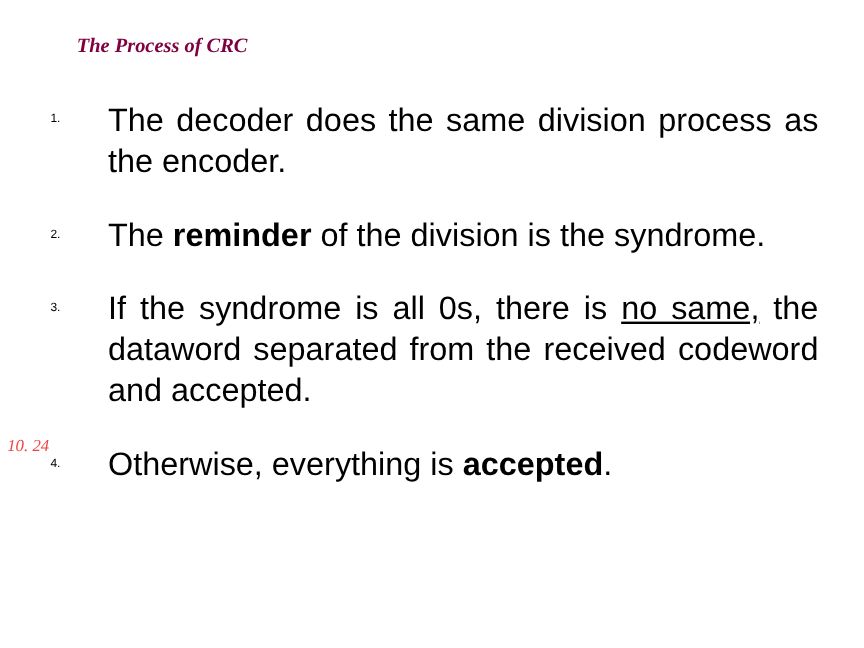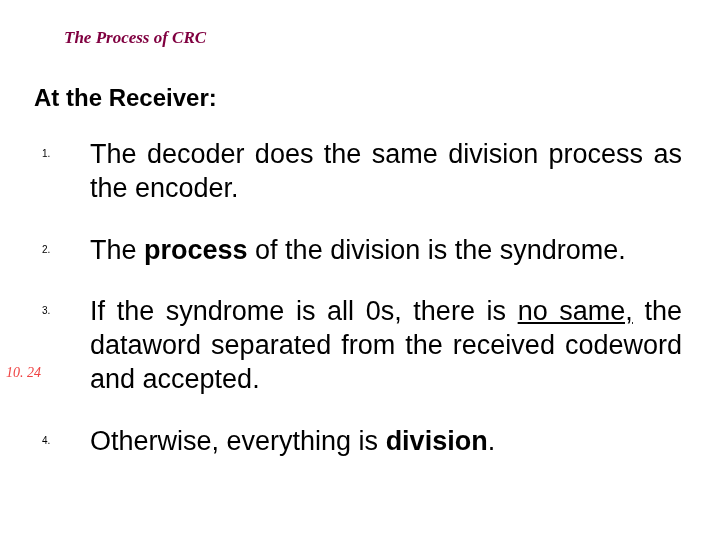--- a/index.html
+++ b/index.html
@@ -64,35 +64,34 @@
     font-style: italic;
     font-size: 14px;
     color: #ef4444;
   }
 </style>
 </head>
 <body>
 
 <div class="slide">
   <div class="title">The Process of CRC</div>
-  <div class="subtitle">At the Receiver:</div>
 
   <ol class="points">
     <li>
       <span class="num">1.</span>
       <span class="text">The decoder does the same division process as the encoder.</span>
     </li>
     <li>
       <span class="num">2.</span>
-      <span class="text">The <b>process</b> of the division is the syndrome.</span>
+      <span class="text">The <b>reminder</b> of the division is the syndrome.</span>
     </li>
     <li>
       <span class="num">3.</span>
       <span class="text">If the syndrome is all 0s, there is <span class="ul">no same,</span> the dataword separated from the received codeword and accepted.</span>
     </li>
     <li>
       <span class="num">4.</span>
-      <span class="text">Otherwise, everything is <b>division</b>.</span>
+      <span class="text">Otherwise, everything is <b>accepted</b>.</span>
     </li>
   </ol>
 
   <div class="pagenum">10. 24</div>
 </div>
 
 </body></html>

